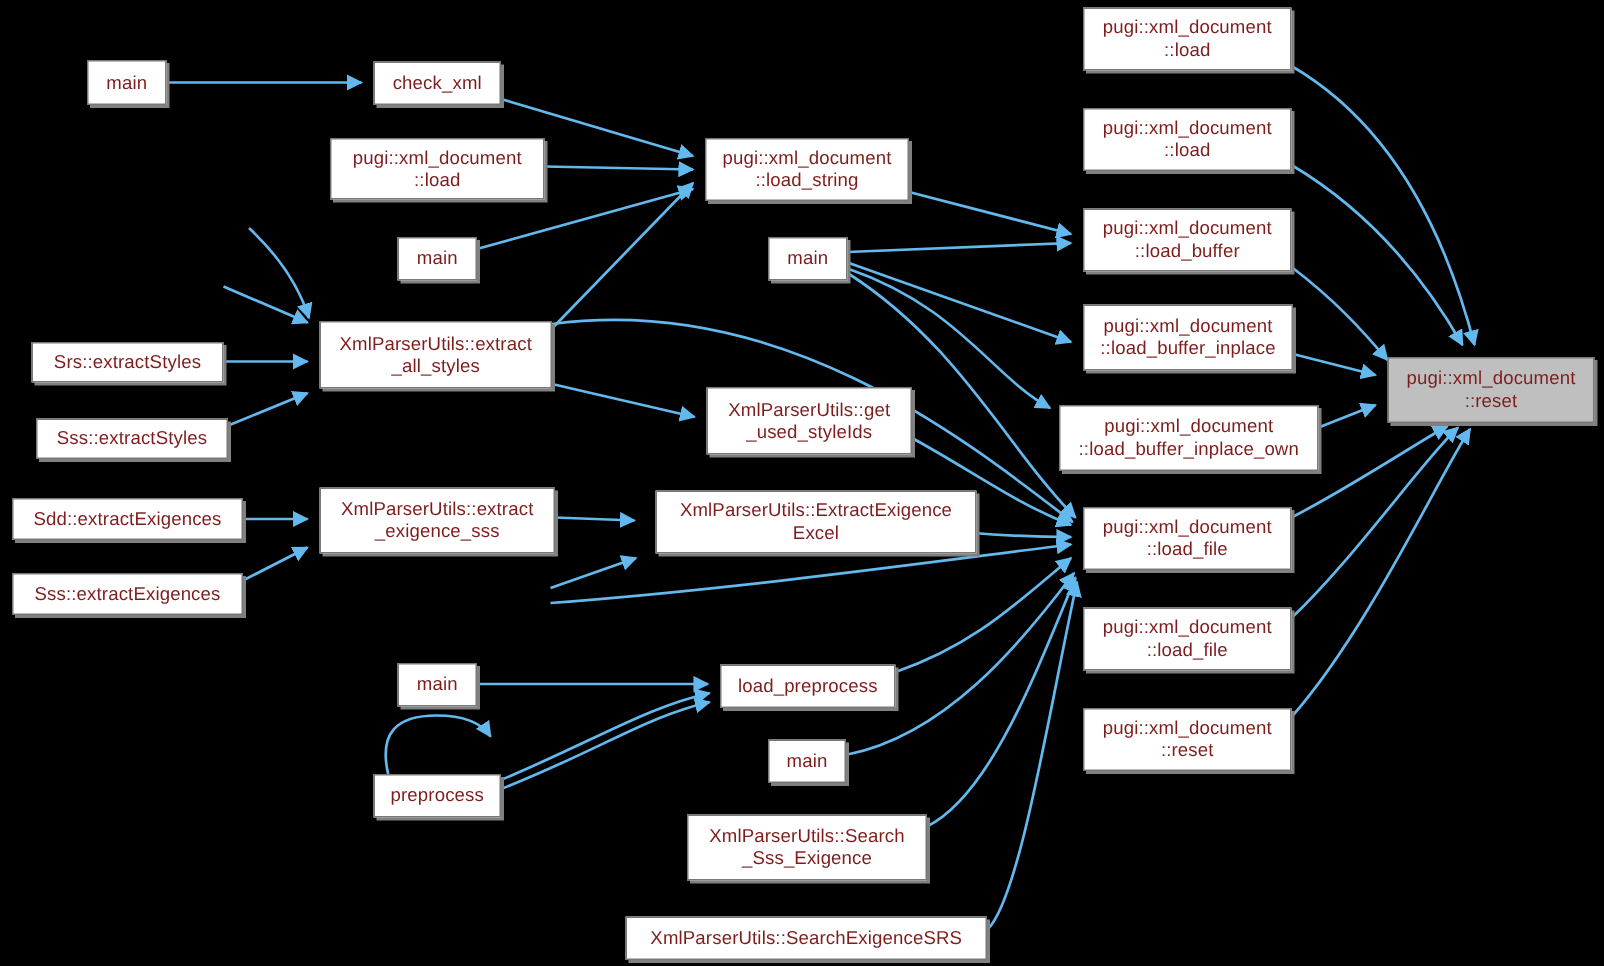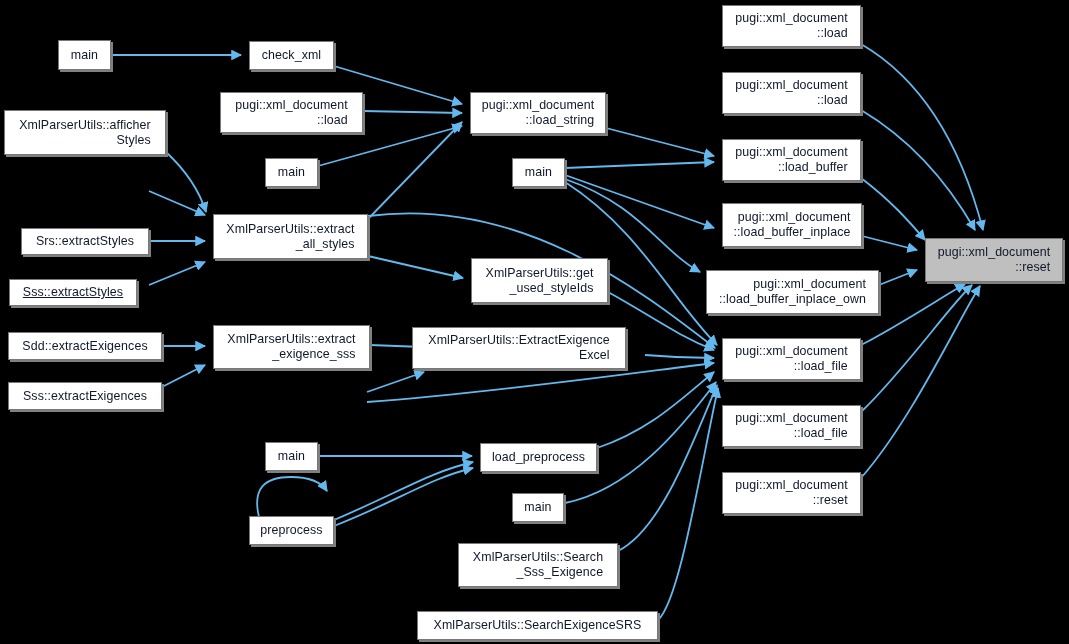--- a/index.html
+++ b/index.html
@@ -24,22 +24,22 @@
   }
   .node {
     position: absolute;
     box-sizing: border-box;
     background: #ffffff;
     border: 1px solid #787878;
     box-shadow: 2px 2px 0 0 #808080;
     display: flex;
     align-items: center;
     justify-content: center;
-    text-align: right;
-    color: #0f172a;
+    text-align: center;
+    color: #7f1d1d;
     font-size: 12.4px;
     line-height: 14.6px;
     letter-spacing: 0.1px;
     white-space: pre-line;
     z-index: 5;
   }
   .node.highlight {
     background: #bfbfbf;
   }
 </style>
@@ -90,37 +90,35 @@
       <path d="M862,236 L917,250" fill="none" stroke="#63b8ee" stroke-width="1.8" marker-end="url(#arrow)"></path>
       <path d="M879,285 L917,270" fill="none" stroke="#63b8ee" stroke-width="1.8" marker-end="url(#arrow)"></path>
       <path d="M861,345 C900,325 945,295 965,284" fill="none" stroke="#63b8ee" stroke-width="1.8" marker-end="url(#arrow)"></path>
       <path d="M861,412 C905,370 950,305 972,285" fill="none" stroke="#63b8ee" stroke-width="1.8" marker-end="url(#arrow)"></path>
       <path d="M861,478 C912,420 958,320 980,286" fill="none" stroke="#63b8ee" stroke-width="1.8" marker-end="url(#arrow)"></path>
     </svg>
 <div class="node" style="left: 58px; top: 40px; width: 53px; height: 30px;">main</div>
     <div class="node" style="left: 249px; top: 41px; width: 85px; height: 29px;">check_xml</div>
     <div class="node" style="left: 220px; top: 92px; width: 143px; height: 41px;">pugi::xml_document
 ::load</div>
-    <div class="node" style="left: 4px; top: 110px; width: 162px; height: 45px;">XmlParserUtils::afficher
-Styles</div>
     <div class="node" style="left: 265px; top: 158px; width: 53px; height: 29px;">main</div>
     <div class="node" style="left: 21px; top: 228px; width: 128px; height: 27px;">Srs::extractStyles</div>
-    <div class="node" style="left: 9px; top: 279px; width: 128px; height: 27px; text-decoration: underline;">Sss::extractStyles</div>
+    <div class="node" style="left: 24px; top: 279px; width: 128px; height: 27px;">Sss::extractStyles</div>
     <div class="node" style="left: 213px; top: 214px; width: 155px; height: 45px;">XmlParserUtils::extract
 _all_styles</div>
     <div class="node" style="left: 470px; top: 92px; width: 136px; height: 42px;">pugi::xml_document
 ::load_string</div>
     <div class="node" style="left: 512px; top: 158px; width: 53px; height: 29px;">main</div>
     <div class="node" style="left: 471px; top: 258px; width: 137px; height: 45px;">XmlParserUtils::get
 _used_styleIds</div>
     <div class="node" style="left: 8px; top: 332px; width: 154px; height: 28px;">Sdd::extractExigences</div>
     <div class="node" style="left: 8px; top: 382px; width: 154px; height: 28px;">Sss::extractExigences</div>
     <div class="node" style="left: 213px; top: 325px; width: 157px; height: 44px;">XmlParserUtils::extract
 _exigence_sss</div>
-    <div class="node" style="left: 412px; top: 327px; width: 214px; height: 42px;">XmlParserUtils::ExtractExigence
+    <div class="node" style="left: 437px; top: 327px; width: 214px; height: 42px;">XmlParserUtils::ExtractExigence
 Excel</div>
     <div class="node" style="left: 265px; top: 442px; width: 53px; height: 29px;">main</div>
     <div class="node" style="left: 480px; top: 443px; width: 117px; height: 29px;">load_preprocess</div>
     <div class="node" style="left: 249px; top: 516px; width: 85px; height: 29px;">preprocess</div>
     <div class="node" style="left: 512px; top: 493px; width: 52px; height: 29px;">main</div>
     <div class="node" style="left: 458px; top: 543px; width: 160px; height: 44px;">XmlParserUtils::Search
 _Sss_Exigence</div>
     <div class="node" style="left: 417px; top: 611px; width: 241px; height: 29px;">XmlParserUtils::SearchExigenceSRS</div>
     <div class="node" style="left: 722px; top: 5px; width: 139px; height: 42px;">pugi::xml_document
 ::load</div>

